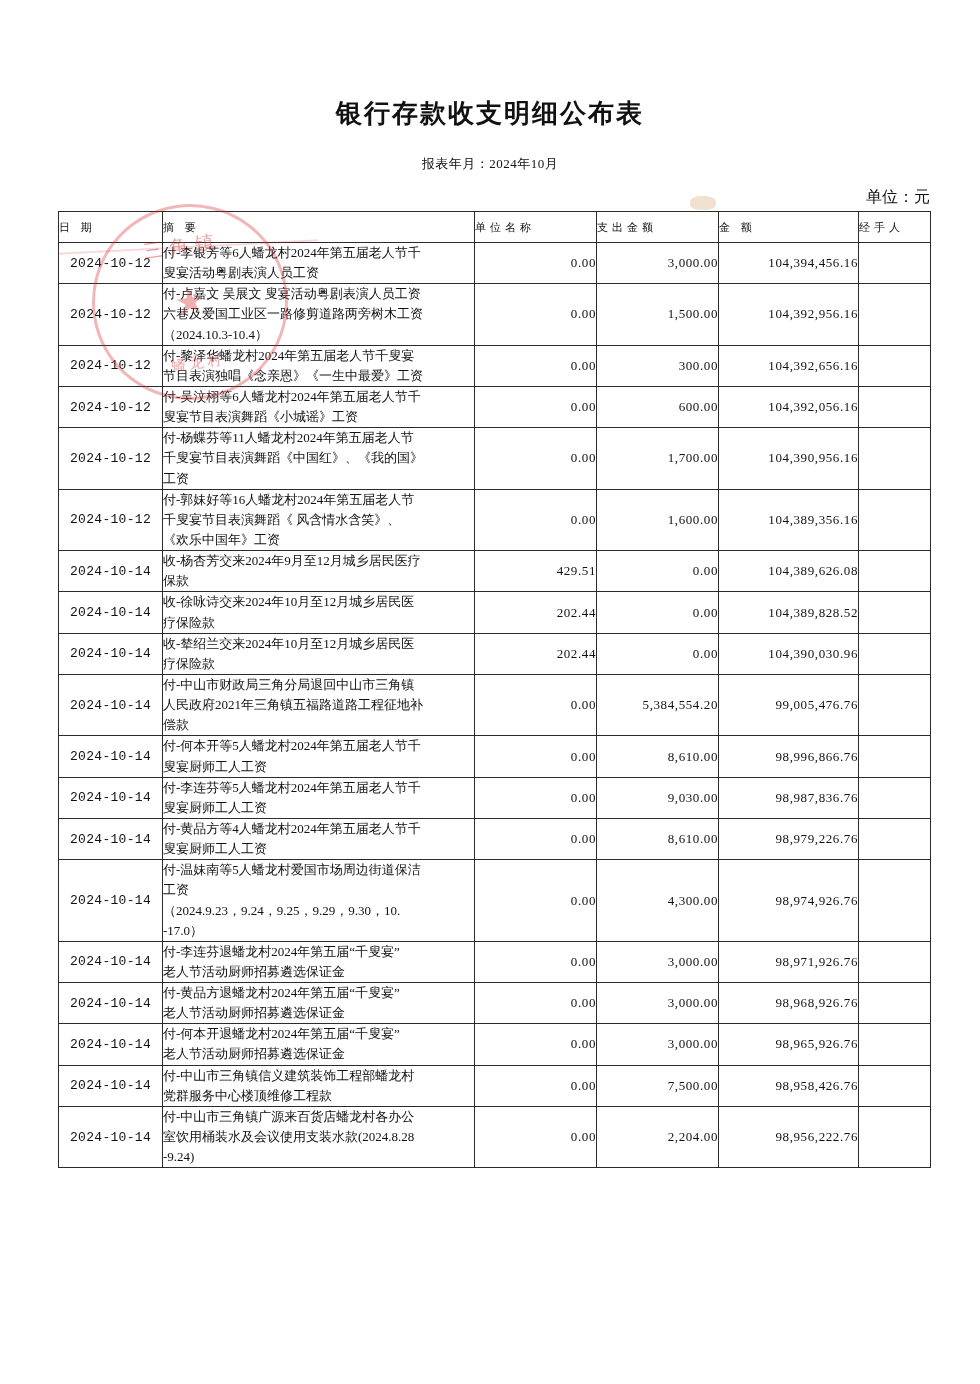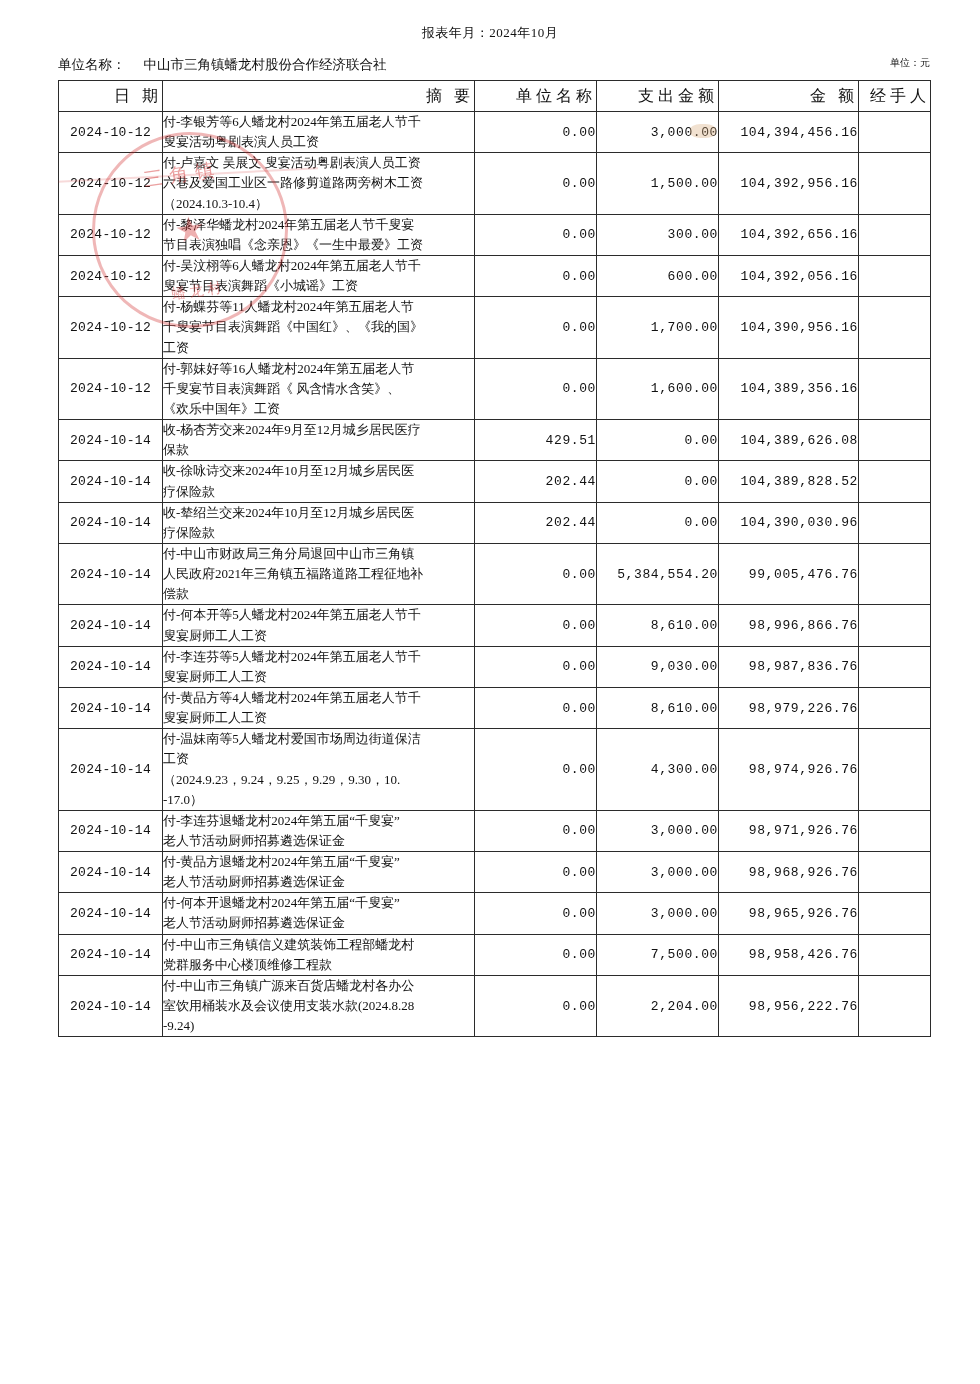--- a/index.html
+++ b/index.html
@@ -52,42 +52,42 @@
     font-size: 13.5px;
     white-space: nowrap;
   }
   .meta .unit-name .value {
     margin-left: 18px;
   }
   .meta .currency {
     position: absolute;
     right: 0;
     top: 0;
-    font-size: 10px;
+    font-size: 16px;
   }
 
   
   table.sheet {
     border-collapse: collapse;
     margin: 0 50px 0 58px;
     width: 872px;
     table-layout: fixed;
   }
   table.sheet th, table.sheet td {
     border: 1px solid #2b2b2b;
     font-size: 13px;
     padding: 0;
     vertical-align: middle;
   }
   table.sheet th {
-    text-align: right;
+    text-align: left;
     font-weight: normal;
     height: 30px;
     letter-spacing: 4px;
-    font-size: 16px;
+    font-size: 11px;
   }
   col.c-date   { width: 104px; }
   col.c-desc   { width: 312px; }
   col.c-in     { width: 122px; }
   col.c-out    { width: 122px; }
   col.c-bal    { width: 140px; }
   col.c-agent  { width: 72px; }
 
   td.date {
     text-align: center;
@@ -101,21 +101,21 @@
     font-size: 12.8px;
     vertical-align: middle;
   }
   td.num {
     text-align: right;
     padding-right: 10px;
     vertical-align: bottom;
     padding-bottom: 4px;
     font-size: 13px;
     letter-spacing: 0.6px;
-    font-family: Liberation Mono, monospace;
+    font-family: Liberation Serif, serif;
   }
   td.agent { }
 
   .desc-line { display: block; white-space: nowrap; }
 
   
   .seal {
     position: absolute;
     left: 92px;
     top: 108px;
@@ -183,26 +183,24 @@
     pointer-events: none;
   }
 </style>
 </head>
 <body>
 
 <div class="page">
 
   <div class="faint-mark"></div>
 
+  <h1 class="title">银行存款收支明细公布表</h1>
   <div class="subtitle">报表年月：2024年10月</div>
 
   <div class="meta">
-    <div class="unit-name">
-      <span>单位名称：</span><span class="value">中山市三角镇蟠龙村股份合作经济联合社</span>
-    </div>
     <div class="currency">单位：元</div>
   </div>
 
   <table class="sheet">
     <colgroup>
       <col class="c-date">
         <col class="c-desc">
         <col class="c-in">
         <col class="c-out">
         <col class="c-bal">

